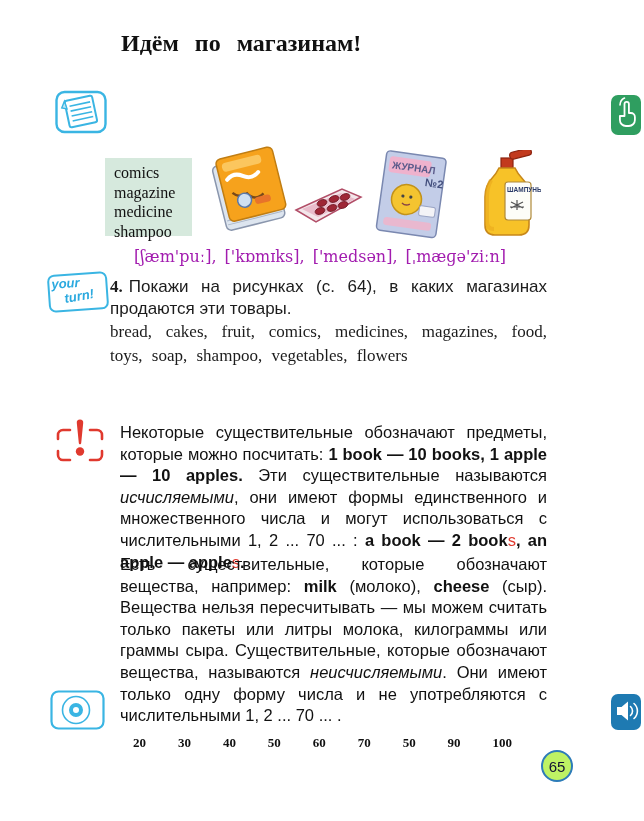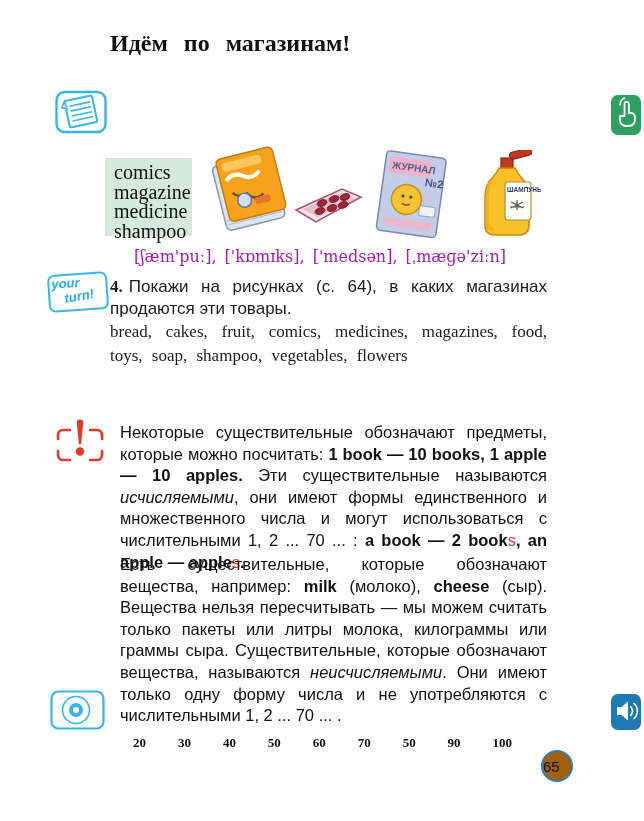--- a/index.html
+++ b/index.html
@@ -1,29 +1,29 @@
 <!DOCTYPE html>
 <html><head>
 <meta charset="utf-8">
 <style>
   html,body{margin:0;padding:0;background:#fff;}
   .page{position:relative;width:644px;height:821px;background:#ffffff;overflow:hidden;
         font-family:"Liberation Sans",sans-serif;color:#1c1c1c;
         border-right:1px solid #e2e2e2;border-bottom:1px solid #e2e2e2;}
-  .title{position:absolute;left:110px;top:30px;margin:0;
+  .title{position:absolute;left:121px;top:30px;margin:0;
          font-family:"Liberation Serif",serif;font-weight:bold;font-size:24px;
          word-spacing:10px;color:#111;}
   .block{position:absolute;left:110px;width:437px;text-align:justify;}
   .sans{font-size:17px;line-height:22px;}
   .serif{font-family:"Liberation Serif",serif;font-size:17px;line-height:24px;word-spacing:5px;}
   .ex-num{font-family:"Liberation Serif",serif;font-weight:bold;padding-right:6px;}
   .margin-icon{position:absolute;}
   
   .word-box{position:absolute;left:105px;top:158px;width:87px;height:78px;
-            background:#d6e9dd;font-family:"Liberation Serif",serif;font-size:20px;
+            background:#d6e9dd;font-family:"Liberation Serif",serif;font-size:16px;
             line-height:19.5px;padding:5px 0 0 9px;box-sizing:border-box;color:#111;}
   
   .transcriptions{position:absolute;left:134px;top:247px;width:372px;display:flex;
                   justify-content:space-between;font-family:"DejaVu Serif",serif;
                   font-size:16px;color:#a21caf;}
   
   .your-turn{left:48px;top:273px;width:52px;height:32px;border:2px solid #3ab5e3;
              border-radius:7px;transform:rotate(-4deg);padding:1px 2px;
              color:#2aa9df;font-style:italic;font-weight:bold;font-size:13px;line-height:13px;}
   .your-turn .l2{margin-left:12px;display:block;transform:rotate(-6deg);}
@@ -34,22 +34,22 @@
   .numbers{position:absolute;left:133px;top:735px;width:379px;display:flex;
            justify-content:space-between;font-family:"Liberation Serif",serif;
            font-weight:bold;font-size:13px;color:#111;}
   
   .side-btn{position:absolute;left:611px;width:30px;border:none;padding:0;margin:0;
             border-radius:7px;cursor:pointer;display:flex;align-items:center;justify-content:center;}
   .btn-green{top:95px;height:40px;background:#2f9e60;}
   .btn-blue{top:694px;height:36px;background:#1e7ab2;}
   
   .page-num{position:absolute;left:541px;top:750px;width:32px;height:32px;border-radius:50%;
-            background:#a16207;border:2px solid #2d7cb8;box-sizing:border-box;
-            display:flex;align-items:center;
+            background:#bef264;border:2px solid #2d7cb8;box-sizing:border-box;
+            display:flex;align-items:center;justify-content:center;
             font-family:"Liberation Sans",sans-serif;font-size:15px;color:#113;}
   .ill{position:absolute;}
   .red{color:#e0392e;}
   b.seg{font-weight:bold;} i.seg{font-style:italic;}
 </style>
 </head>
 <body>
 
 <div class="page">
 

